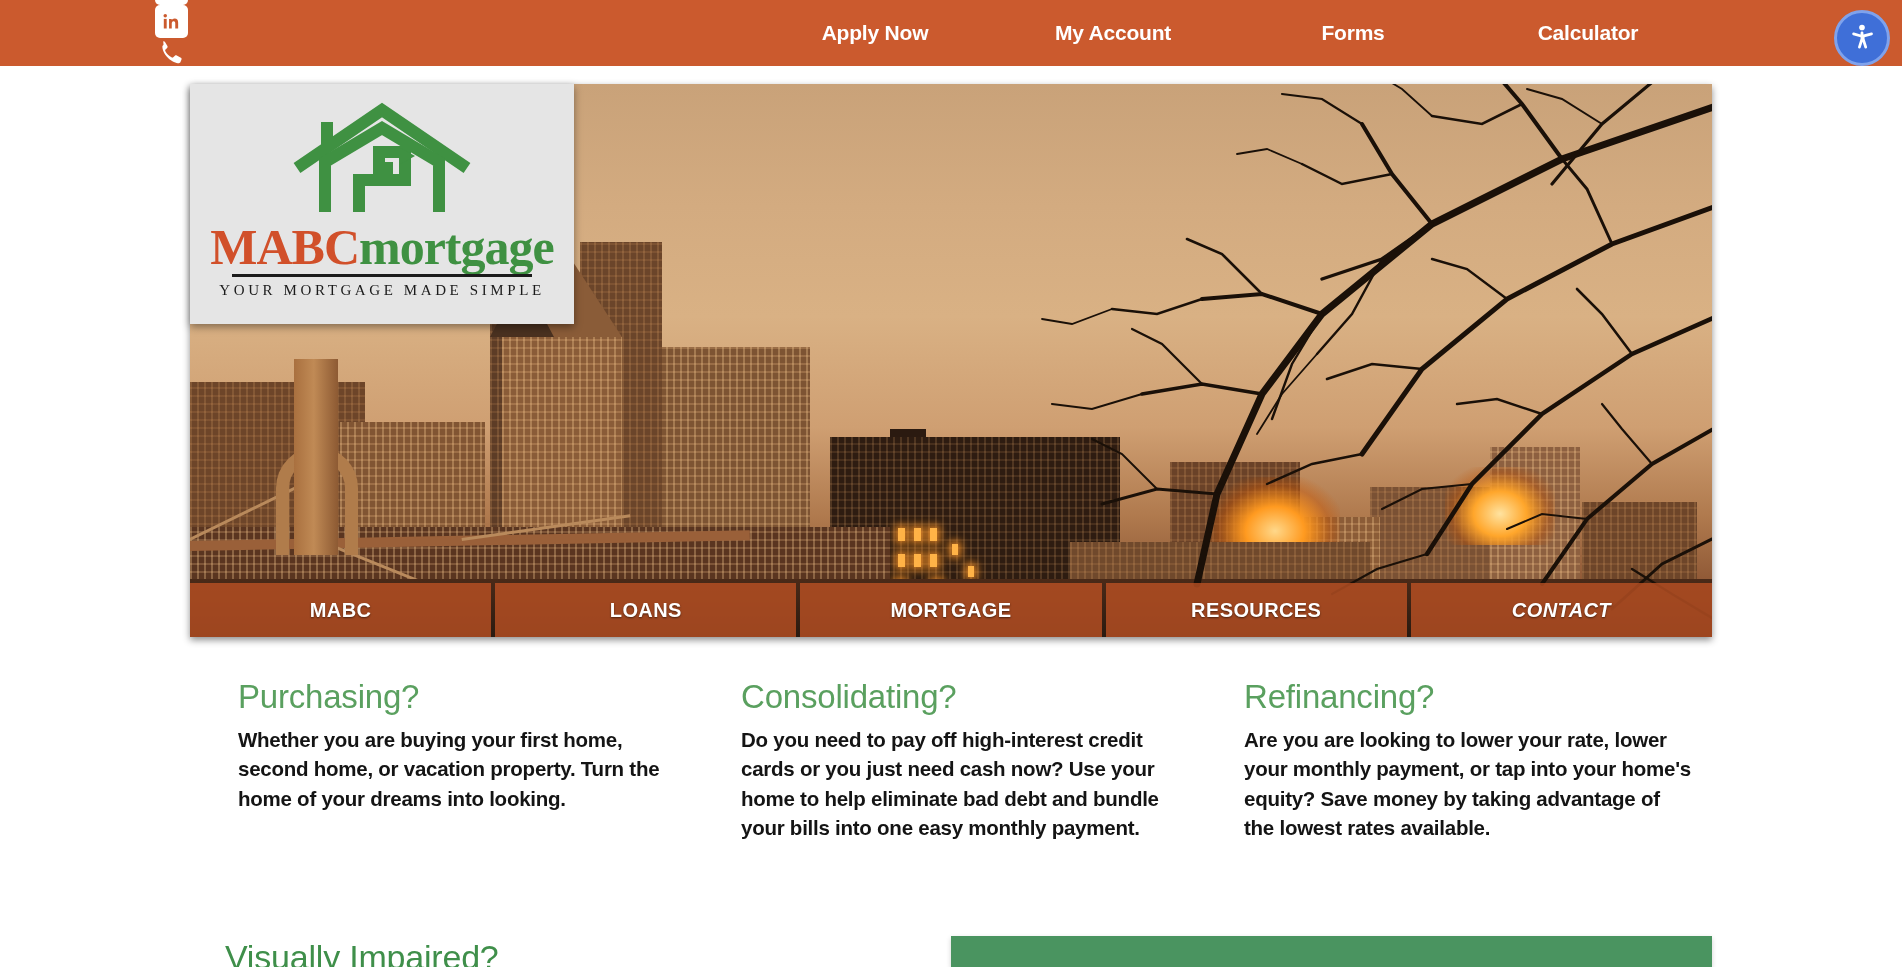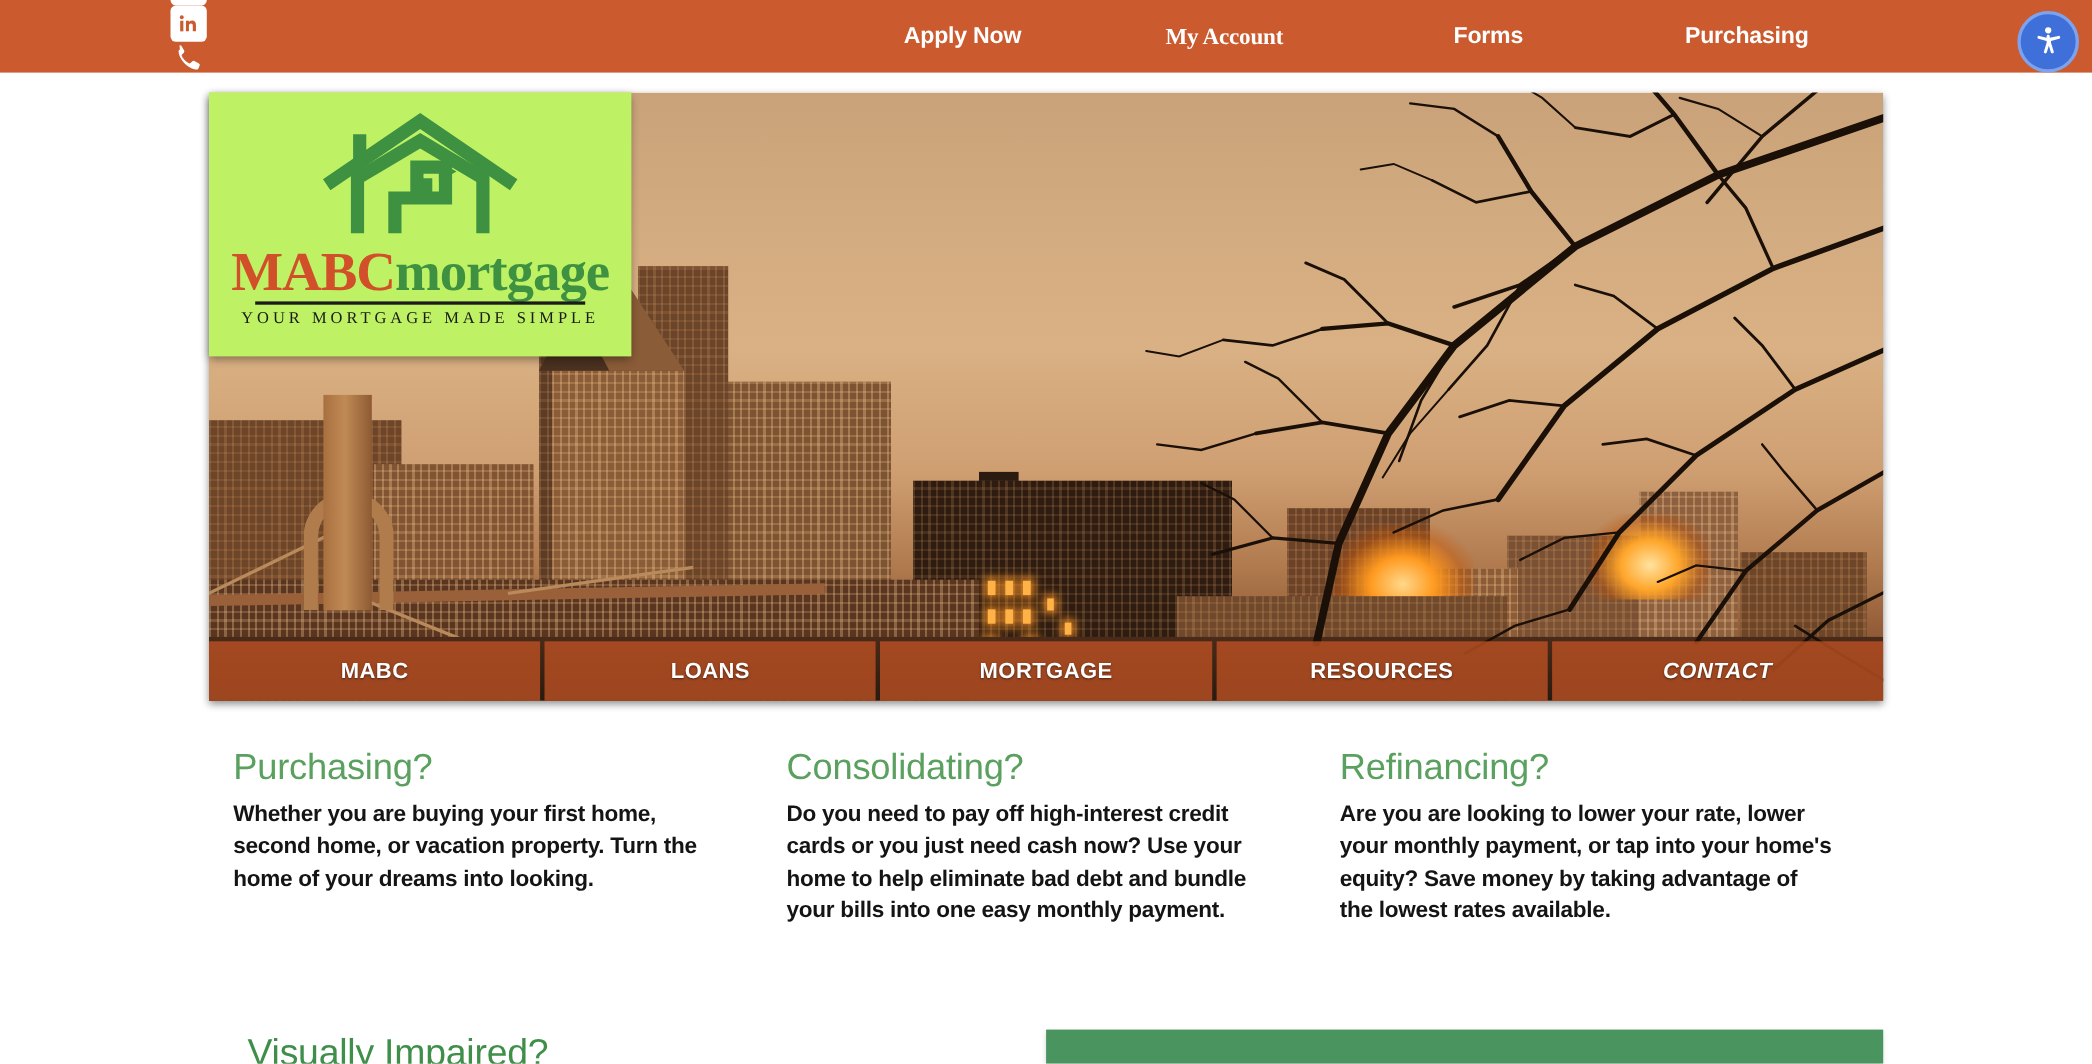--- a/index.html
+++ b/index.html
@@ -101,21 +101,21 @@
   .cable {
     position:absolute; bottom:96px; height:3px; background:#b98a5c;
     transform-origin:left bottom;
   }
   
   #tree { position:absolute; right:-10px; top:-20px; width:760px; height:560px; }
 
   
   #logo-card {
     position:absolute; left:190px; top:84px; width:384px; height:240px;
-    background:#bef264;
+    background:#e5e5e5;
     box-shadow:0 3px 8px rgba(0,0,0,0.40);
     z-index:20;
     display:flex; flex-direction:column; align-items:center;
   }
   #logo-house { margin-top:16px; }
   #logo-wordmark {
     margin-top:4px; line-height:1;
     font-family:"Liberation Serif", serif;
     font-size:50px; font-weight:bold; letter-spacing:-1px;
   }
@@ -141,21 +141,21 @@
     display:flex; align-items:center; justify-content:center;
     color:#ffffff; font-size:20px; font-weight:bold; letter-spacing:0.4px;
     text-shadow:0 1px 2px rgba(0,0,0,0.55);
     cursor:pointer;
     margin-right:4px;
   }
   .mainnav-item:last-child { margin-right:0;font-style:italic; }
 
   
   #cards {
-    position:absolute; left:212px; top:678px; width:1490px;
+    position:absolute; left:238px; top:678px; width:1490px;
     display:flex; gap:55px;
   }
   .card { width:448px; }
   .card-title {
     color:#5aa05f; font-size:33px; font-weight:normal;
     line-height:1.15; margin-bottom:9px; letter-spacing:-0.2px;
   }
   .card-body {
     color:#141414; font-size:20.5px; font-weight:bold;
     line-height:1.43; letter-spacing:-0.25px;
@@ -197,23 +197,23 @@
       <svg width="30" height="30" viewBox="0 0 24 24" aria-hidden="true">
         <path fill="#ffffff" d="M6.6 2.6c.5-.2 1.1 0 1.4.5l1.9 3.3c.3.5.2 1.1-.2 1.5L8.4 9.2c-.3.3-.4.7-.2 1.1.5 1.1 1.3 2.2 2.2 3.1.9.9 2 1.7 3.1 2.2.4.2.8.1 1.1-.2l1.3-1.3c.4-.4 1-.5 1.5-.2l3.3 1.9c.5.3.7.9.5 1.4l-.8 2c-.2.5-.7.9-1.3.9-2.1 0-5.6-1.2-8.8-4.4C7.1 12.5 5.9 9 5.9 6.9c0-.6.4-1.1.9-1.3l-.2-3z"></path>
       </svg>
     </span>
 
     <span id="phone-number">412-358-9680</span>
   </div>
 
   <nav id="topnav">
     <a class="topnav-link" style="left:790px;width:170px;">Apply Now</a>
-    <a class="topnav-link" style="left:1018px;width:190px;font-family:Liberation Serif, serif;">My Account</a>
+    <a class="topnav-link" style="left:1018px;width:190px;">My Account</a>
     <a class="topnav-link" style="left:1288px;width:130px;">Forms</a>
-    <a class="topnav-link" style="left:1493px;width:190px;">Purchasing</a>
+    <a class="topnav-link" style="left:1493px;width:190px;">Calculator</a>
   </nav>
 </div>
 
 <div id="a11y-widget">
   <svg width="34" height="34" viewBox="0 0 24 24" aria-hidden="true">
     <circle cx="12" cy="4.6" r="2.0" fill="#ffffff"></circle>
     <path fill="#ffffff" d="M12 7.4c-.55 0-1 .45-1 1v1.05L6.3 8.2a.95.95 0 1 0-.5 1.84l5.2 1.42v1.1l-1.75 5.6a.98.98 0 0 0 1.87.6L12.4 14.6l1.28 4.16a.98.98 0 0 0 1.87-.6l-1.75-5.6v-1.1l5.2-1.42a.95.95 0 1 0-.5-1.84L13 9.45V8.4c0-.55-.45-1-1-1z"></path>
   </svg>
 </div>
 

